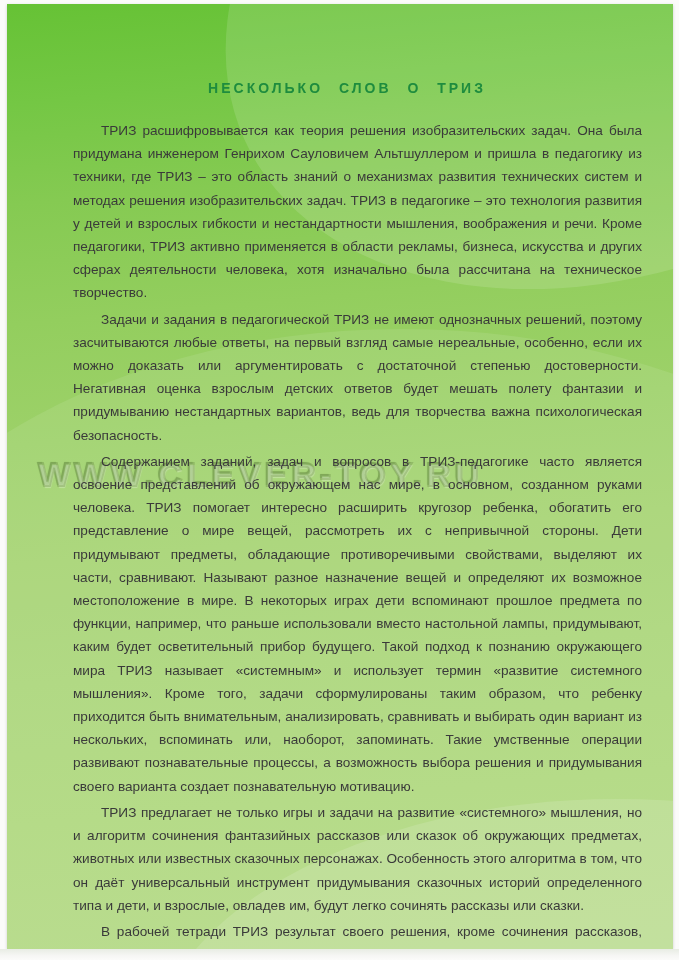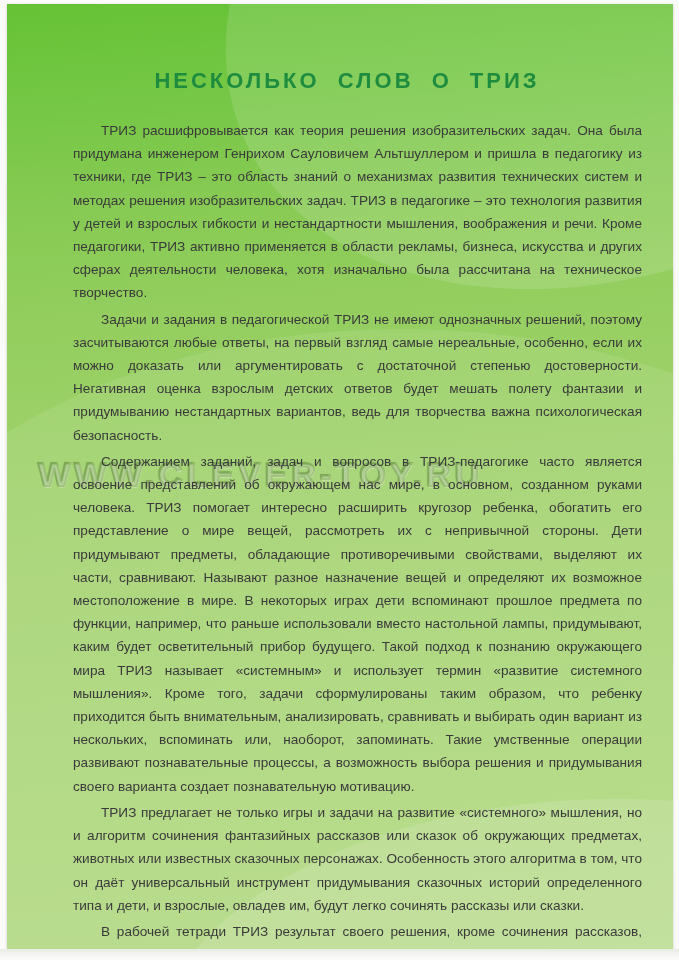--- a/index.html
+++ b/index.html
@@ -56,23 +56,23 @@
     font-size:34px;
     letter-spacing:4px;
     color:rgba(255,255,255,0.07);
     -webkit-text-stroke:2px rgba(85,120,50,0.28);
     text-shadow:1px 2px 1px rgba(255,255,255,0.28), -1px -1px 1px rgba(45,85,25,0.22);
     pointer-events:none;
   }
   .title {
     position:absolute;
     top:64px; left:0; right:0;
-    margin:0;
+    margin:12px;
     text-align:center;
-    font-size:22px;
+    font-size:14px;
     font-weight:bold;
     letter-spacing:3px;
     word-spacing:9px;
     color:#1e8c3e;
     padding-left:14px;
   }
   .text {
     position:absolute;
     top:115px; left:54px; width:581px;
     font-size:13.6px;

